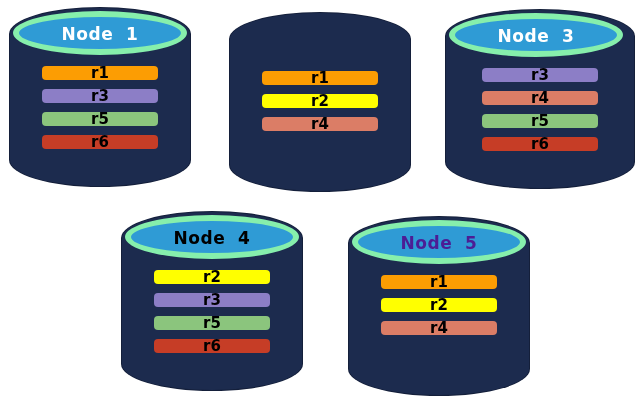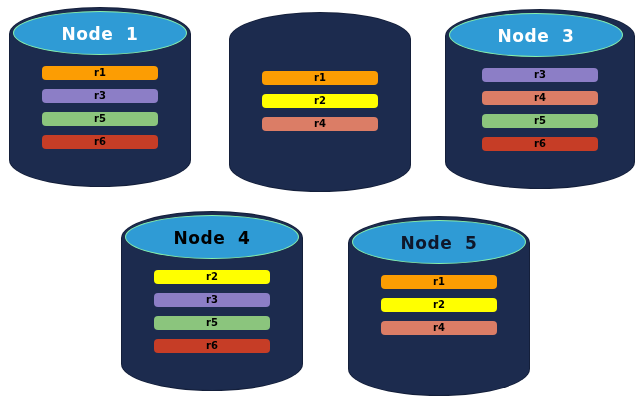--- a/index.html
+++ b/index.html
@@ -31,21 +31,21 @@
   .node-pos-4 { left: 349px; top: 217px; }
 
   .cyl-top {
     position: absolute;
     top: 3px;
     left: 3px;
     width: 174px;
     height: 44px;
     border-radius: 50%;
     box-sizing: border-box;
-    border: 1px solid #86efac;
+    border: 6px solid #86efac;
     display: flex;
     align-items: center;
     justify-content: center;
   }
   .node-title {
     color: #ffffff;
     font-weight: bold;
     font-size: 17px;
     white-space: pre;
     letter-spacing: 0.5px;
@@ -63,21 +63,21 @@
     gap: 9px;
   }
   .replica-bar {
     height: 14px;
     border-radius: 4px;
     display: flex;
     align-items: center;
     justify-content: center;
     color: #000000;
     font-weight: bold;
-    font-size: 10px;
+    font-size: 15px;
     line-height: 14px;
   }
 </style>
 </head>
 <body>
 
 <div class="canvas">
 
     <div class="cylinder node-pos-0" style="background: rgb(28, 43, 78);">
       <div class="cyl-top" style="background: rgb(47, 155, 213);">
@@ -118,21 +118,21 @@
       <div class="bars">
         <div class="replica-bar" style="background: rgb(255, 255, 0); color: rgb(0, 0, 0);">r2</div>
         <div class="replica-bar" style="background: rgb(140, 126, 198); color: rgb(0, 0, 0);">r3</div>
         <div class="replica-bar" style="background: rgb(139, 197, 125); color: rgb(0, 0, 0);">r5</div>
         <div class="replica-bar" style="background: rgb(198, 61, 38); color: rgb(0, 0, 0);">r6</div>
       </div>
     </div>
 
     <div class="cylinder node-pos-4" style="background: rgb(28, 43, 78);">
       <div class="cyl-top" style="background: rgb(47, 155, 213);">
-        <span class="node-title" style="color: #0f172a;">Node  5</span>
+        <span class="node-title" style="color: #4c1d95;">Node  5</span>
       </div>
       <div class="bars">
         <div class="replica-bar" style="background: rgb(252, 157, 3); color: rgb(0, 0, 0);">r1</div>
         <div class="replica-bar" style="background: rgb(255, 255, 0); color: rgb(0, 0, 0);">r2</div>
         <div class="replica-bar" style="background: rgb(219, 125, 102); color: rgb(0, 0, 0);">r4</div>
       </div>
     </div>
   </div>
 
 </body></html>

